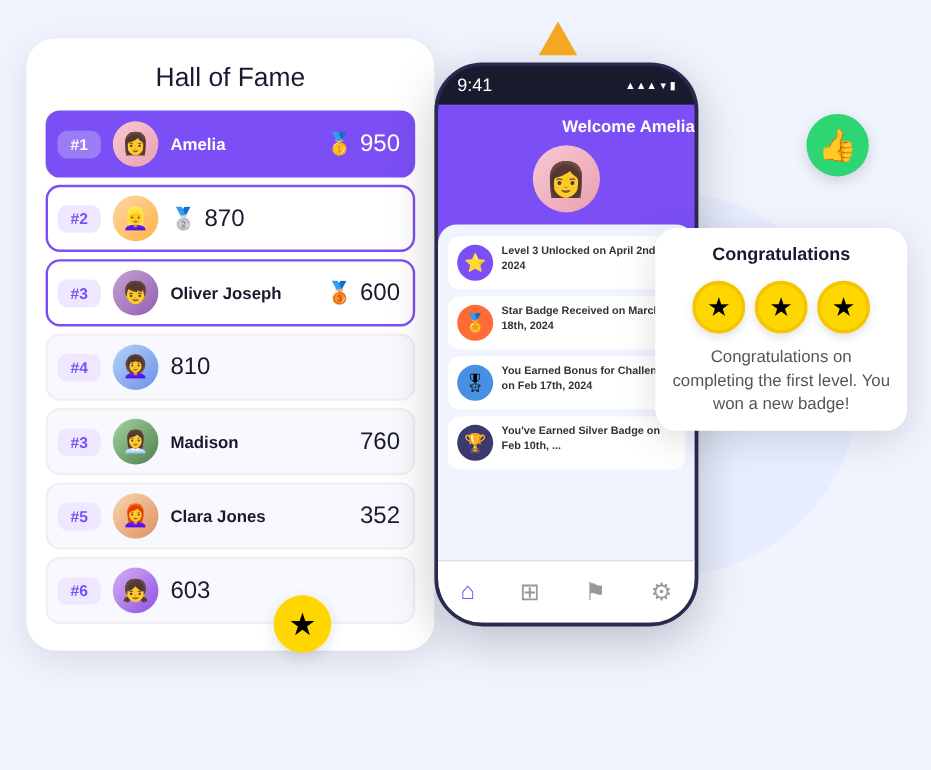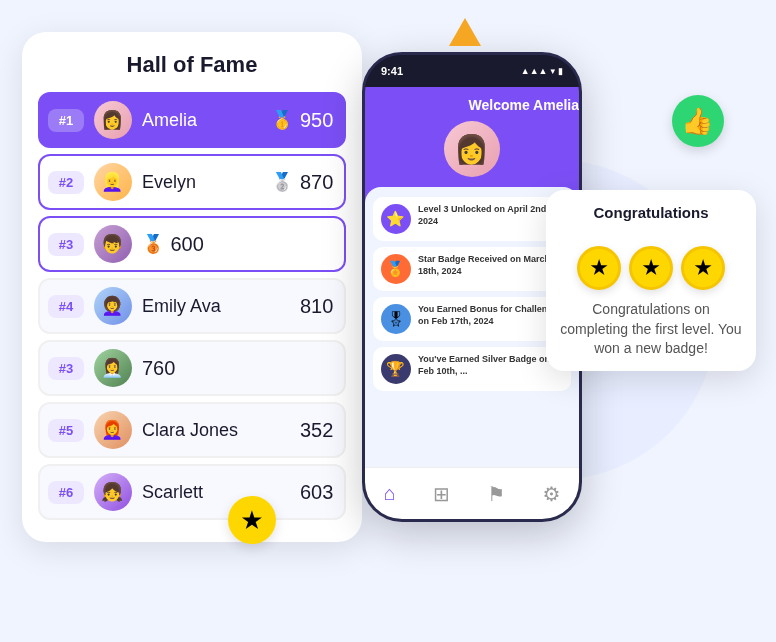--- a/index.html
+++ b/index.html
@@ -73,21 +73,21 @@
       width: 340px;
       background: white;
       border-radius: 24px;
       padding: 20px 16px 16px 16px;
       box-shadow: 0 8px 32px rgba(0,0,0,0.10);
       z-index: 5;
     }
     .hall-title {
       text-align: center;
       font-size: 22px;
-      font-weight: 700;
+      font-weight: 400;
       color: #1a1a2e;
       margin-bottom: 14px;
     }
     .hof-row {
       display: flex;
       align-items: center;
       padding: 7px 8px;
       border-radius: 12px;
       margin-bottom: 6px;
       border: 2px solid transparent;
@@ -133,22 +133,22 @@
     }
     .avatar-circle.av1 { background: linear-gradient(135deg, #f8c8d4, #e8a0b0); }
     .avatar-circle.av2 { background: linear-gradient(135deg, #ffd6a5, #ffb347); }
     .avatar-circle.av3 { background: linear-gradient(135deg, #c8a0d4, #9060b0); }
     .avatar-circle.av4 { background: linear-gradient(135deg, #b0d4f8, #7090e8); }
     .avatar-circle.av5 { background: linear-gradient(135deg, #a0d4a0, #508050); }
     .avatar-circle.av6 { background: linear-gradient(135deg, #f8d4b0, #e09060); }
     .avatar-circle.av7 { background: linear-gradient(135deg, #d4b0f8, #9050e0); }
     .hof-name {
       flex: 1;
-      font-size: 18px;
-      font-weight: 400;
+      font-size: 14px;
+      font-weight: 700;
       color: #1a1a2e;
     }
     .hof-row.highlighted .hof-name {
       color: white;
     }
     .medal-icon {
       font-size: 18px;
       margin-right: 6px;
     }
     .hof-score {
@@ -180,23 +180,23 @@
       background: #1a1a2e;
       height: 32px;
       display: flex;
       align-items: center;
       justify-content: space-between;
       padding: 0 16px;
       position: relative;
       z-index: 2;
     }
     .phone-time {
-      font-size: 11px;
-      color: white;
-      font-weight: 700;
+      font-size: 15px;
+      color: white;
+      font-weight: 400;
     }
     .phone-icons {
       font-size: 9px;
       color: white;
       display: flex;
       gap: 3px;
       align-items: center;
     }
     .phone-notch {
       position: absolute;
@@ -301,21 +301,21 @@
       border-radius: 18px;
       padding: 14px 14px 12px;
       box-shadow: 0 8px 32px rgba(0,0,0,0.13);
       z-index: 9;
     }
     .congrats-title {
       font-size: 15px;
       font-weight: 800;
       color: #1a1a2e;
       text-align: center;
-      margin-bottom: 25px;
+      margin-bottom: 13px;
     }
     .stars-row {
       display: flex;
       justify-content: center;
       gap: 8px;
       margin-bottom: 10px;
     }
     .star-coin {
       width: 44px;
       height: 44px;
@@ -361,66 +361,65 @@
     <span class="hof-name">Amelia</span>
     <span class="medal-icon">🥇</span>
     <span class="hof-score">950</span>
   </div>
 
   <div class="hof-row bordered">
     <span class="rank-badge">#2</span>
     <div class="avatar-circle av2">
         <span>👱‍♀️</span>
       </div>
-    <span class="hof-name">Evelyn</span>
     <span class="medal-icon">🥈</span>
     <span class="hof-score">870</span>
   </div>
 
   <div class="hof-row bordered">
     <span class="rank-badge">#3</span>
     <div class="avatar-circle av3">
         <span>👦</span>
       </div>
+    <span class="hof-name">Oliver Joseph</span>
     <span class="medal-icon">🥉</span>
     <span class="hof-score">600</span>
   </div>
 
   <div class="hof-row plain">
     <span class="rank-badge">#4</span>
     <div class="avatar-circle av4">
         <span>👩‍🦱</span>
       </div>
-    <span class="hof-name">Emily Ava</span>
     <span class="hof-score">810</span>
   </div>
 
   <div class="hof-row plain">
     <span class="rank-badge">#3</span>
     <div class="avatar-circle av5">
         <span>👩‍💼</span>
       </div>
+    <span class="hof-name">Madison</span>
     <span class="hof-score">760</span>
   </div>
 
   <div class="hof-row plain">
     <span class="rank-badge">#5</span>
     <div class="avatar-circle av6">
         <span>👩‍🦰</span>
       </div>
     <span class="hof-name">Clara Jones</span>
     <span class="hof-score">352</span>
   </div>
 
   <div class="hof-row plain">
     <span class="rank-badge">#6</span>
     <div class="avatar-circle av7">
         <span>👧</span>
       </div>
-    <span class="hof-name">Scarlett</span>
     <span class="hof-score">603</span>
   </div>
 </div>
 
 <div class="phone-frame">
 
   <div class="phone-notch"></div>
 
   <div class="phone-notch-bar">
     <span class="phone-time">9:41</span>

